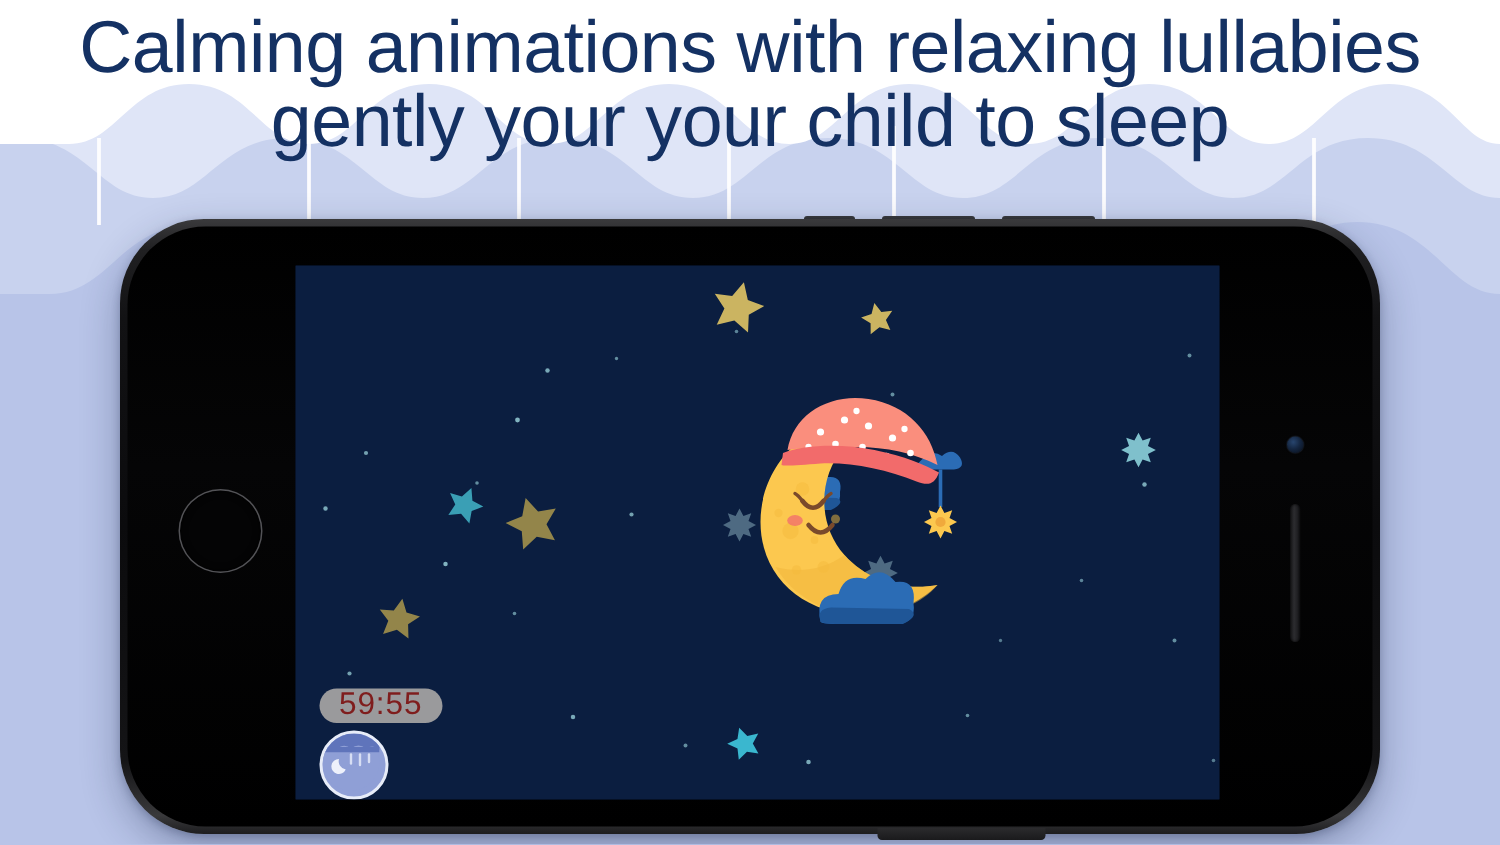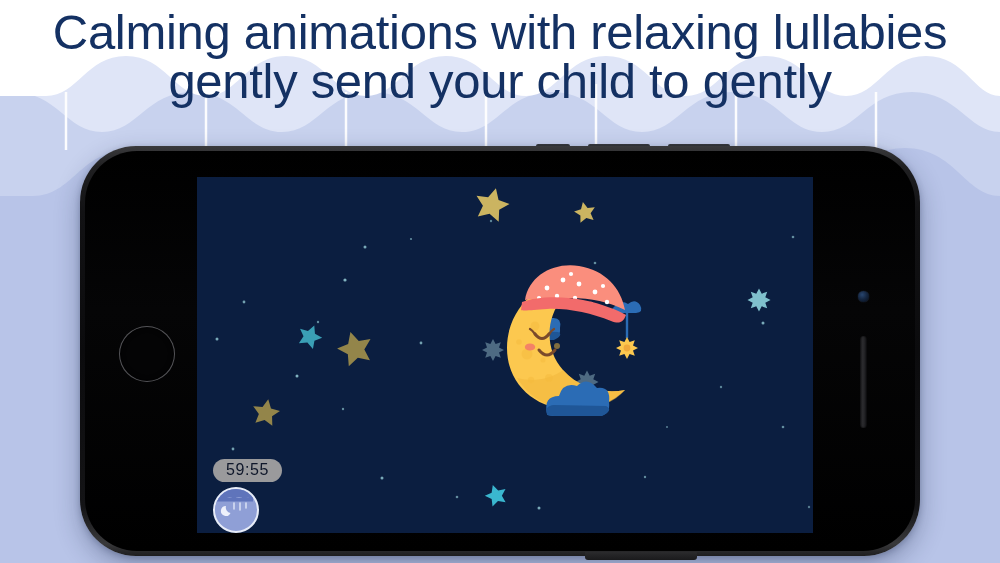--- a/index.html
+++ b/index.html
@@ -92,22 +92,22 @@
     position:absolute;left:505px;bottom:-4px;width:112px;height:8px;border-radius:0 0 3px 3px;
     background:linear-gradient(180deg,#2b2b2d,#1a1a1c);
   }
 
   
   .timer-pill{
     position:absolute;left:16px;top:282px;
     background:#9a9a9c;
     border-radius:12px;
     padding:2px 13px 3px 13px;
-    color:#0f172a;
-    font-size:16px;
+    color:#7f1d1d;
+    font-size:21px;
     letter-spacing:0.6px;
     font-family:"Liberation Sans", sans-serif;
     line-height:18px;
   }
   .sound-btn{
     position:absolute;left:16px;top:310px;
     width:42px;height:42px;border-radius:50%;
     background:#8f9fd6;
     border:2px solid #e7ecf8;
     overflow:hidden;
@@ -160,21 +160,21 @@
       <line x1="486" y1="92" x2="486" y2="150"></line>
       <line x1="596" y1="84" x2="596" y2="150"></line>
       <line x1="736" y1="92" x2="736" y2="150"></line>
       <line x1="876" y1="92" x2="876" y2="150"></line>
       <line x1="66" y1="92" x2="66" y2="150"></line>
     </g>
   </svg>
 
   <div class="headline">
     <span class="l">Calming animations with relaxing lullabies</span>
-    <span class="l">gently send your child to gently</span>
+    <span class="l">gently your your child to sleep</span>
   </div>
 
   <div id="phone">
 
     <div class="btn-edge b-mute"></div>
     <div class="btn-edge b-voldn"></div>
     <div class="btn-edge b-volup"></div>
 
     <div class="phone-body">
       <div class="phone-inner">

